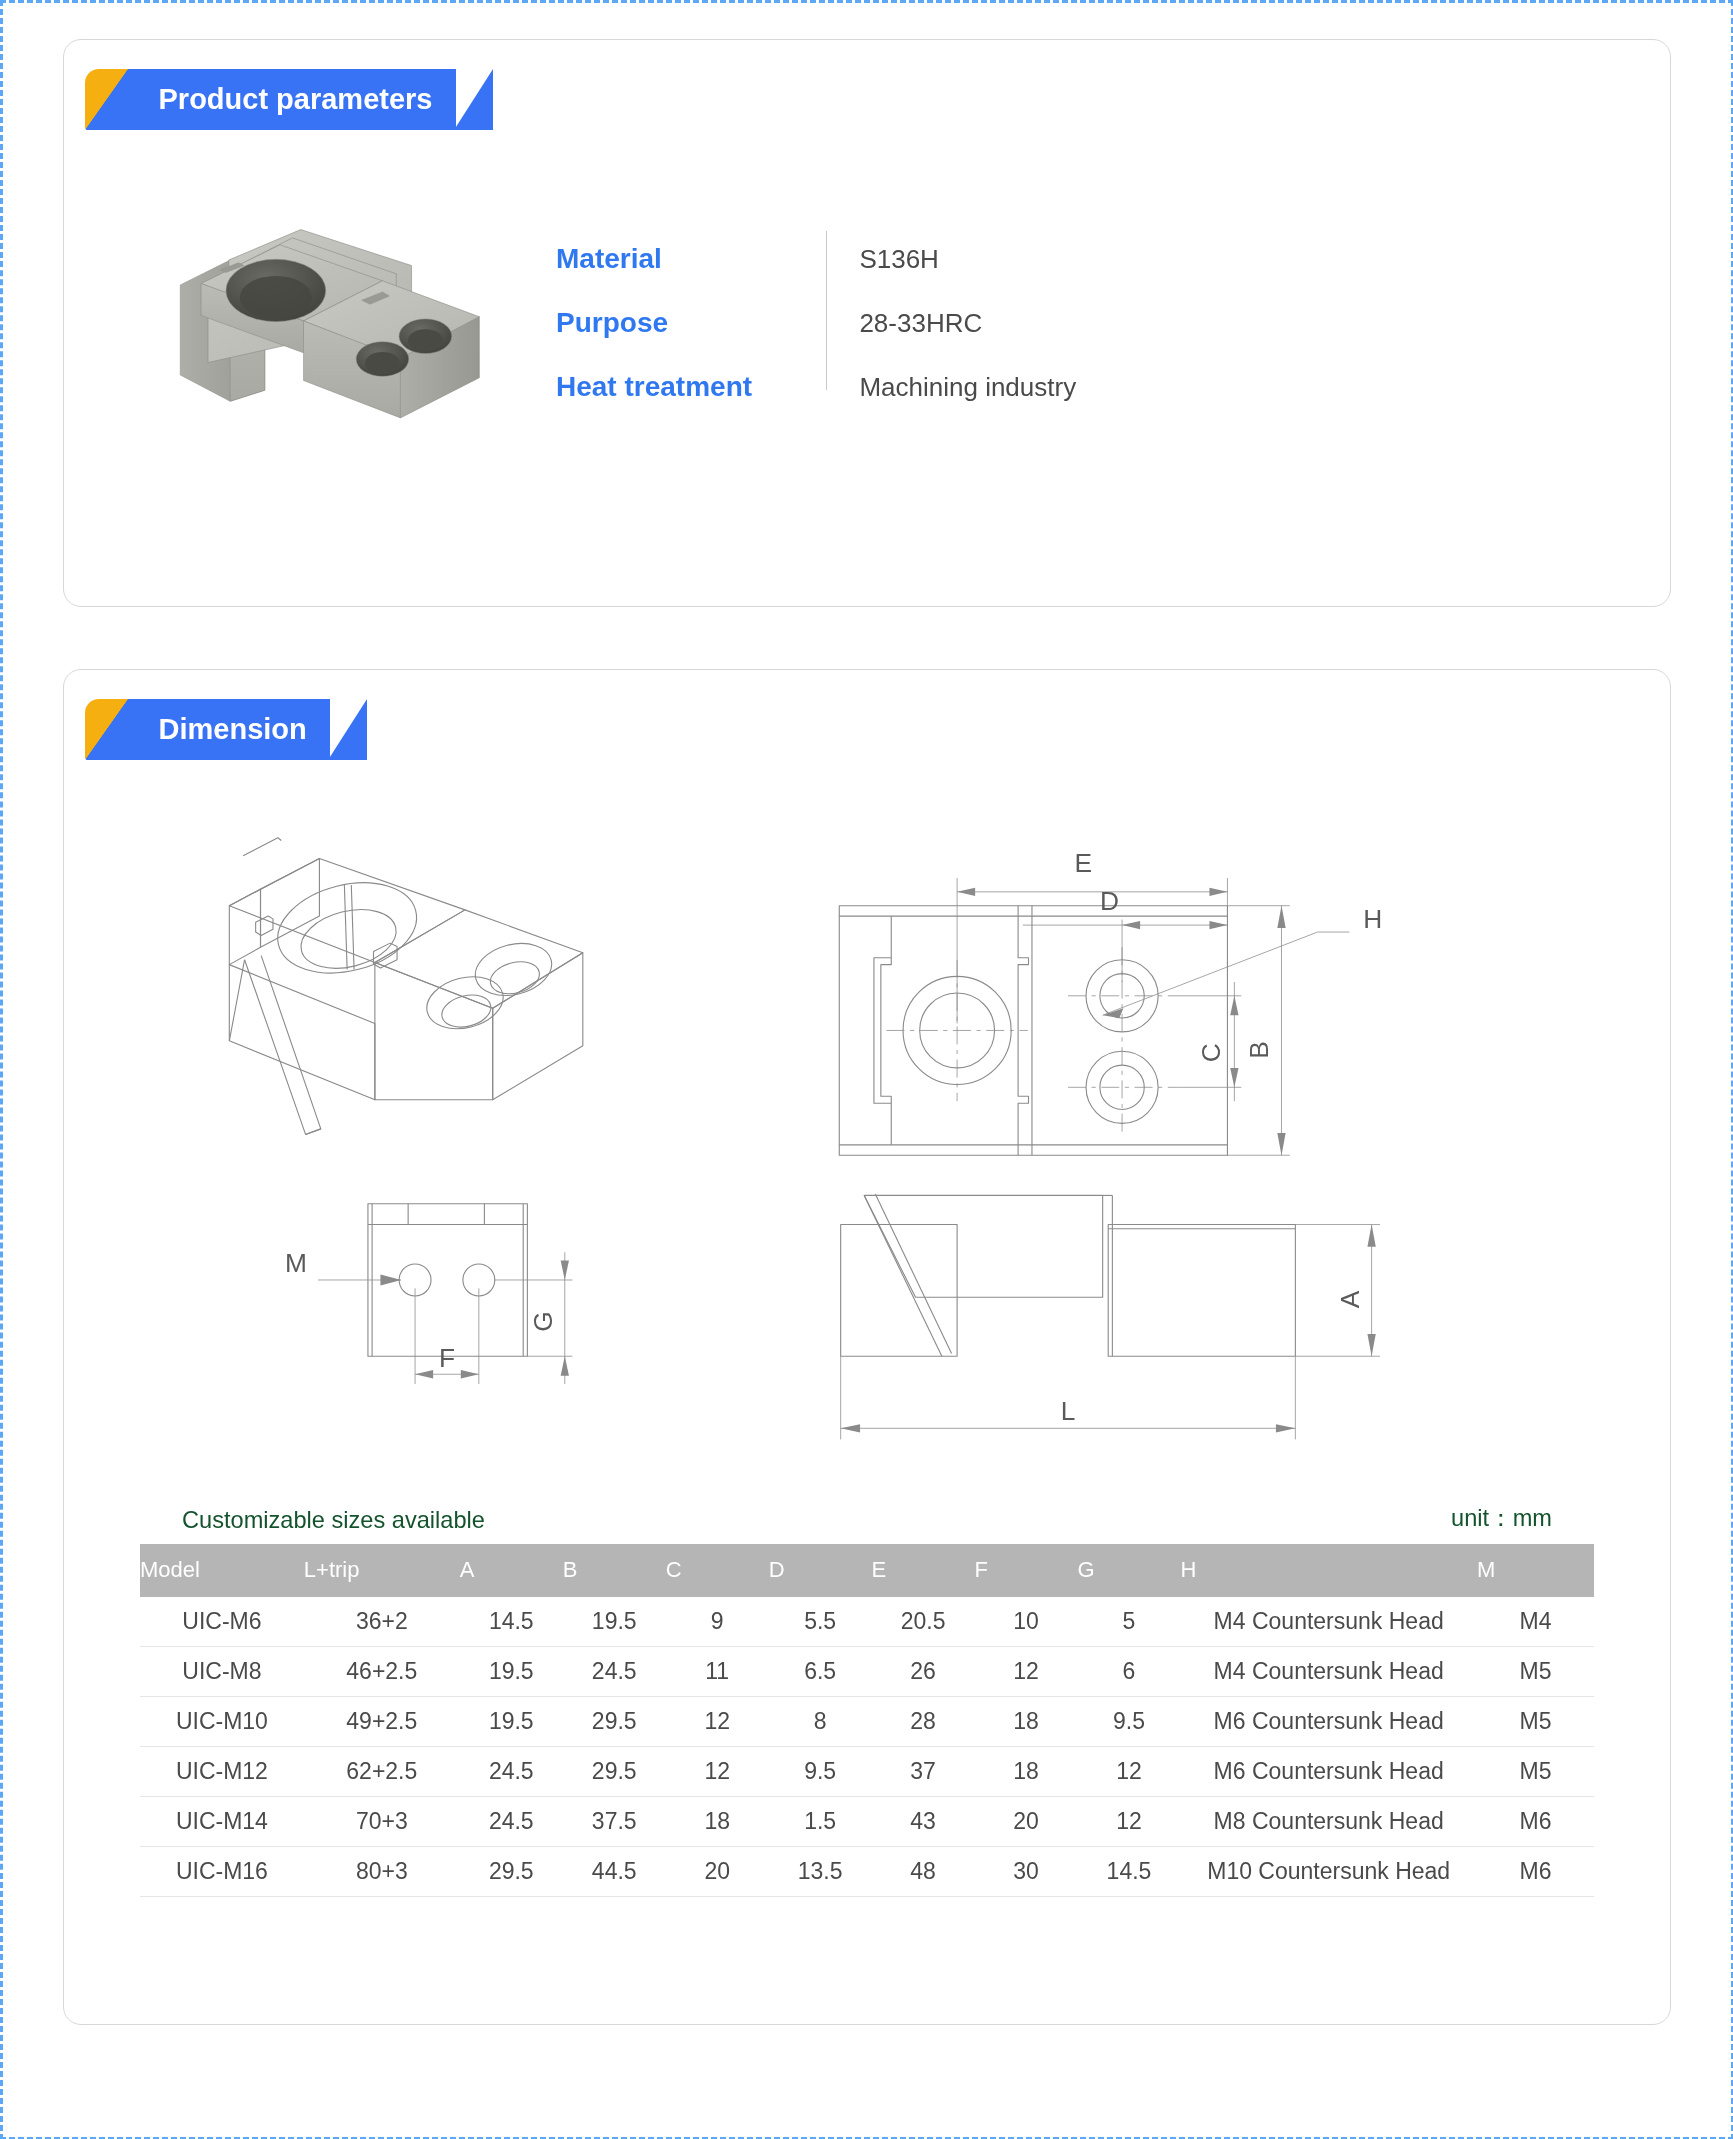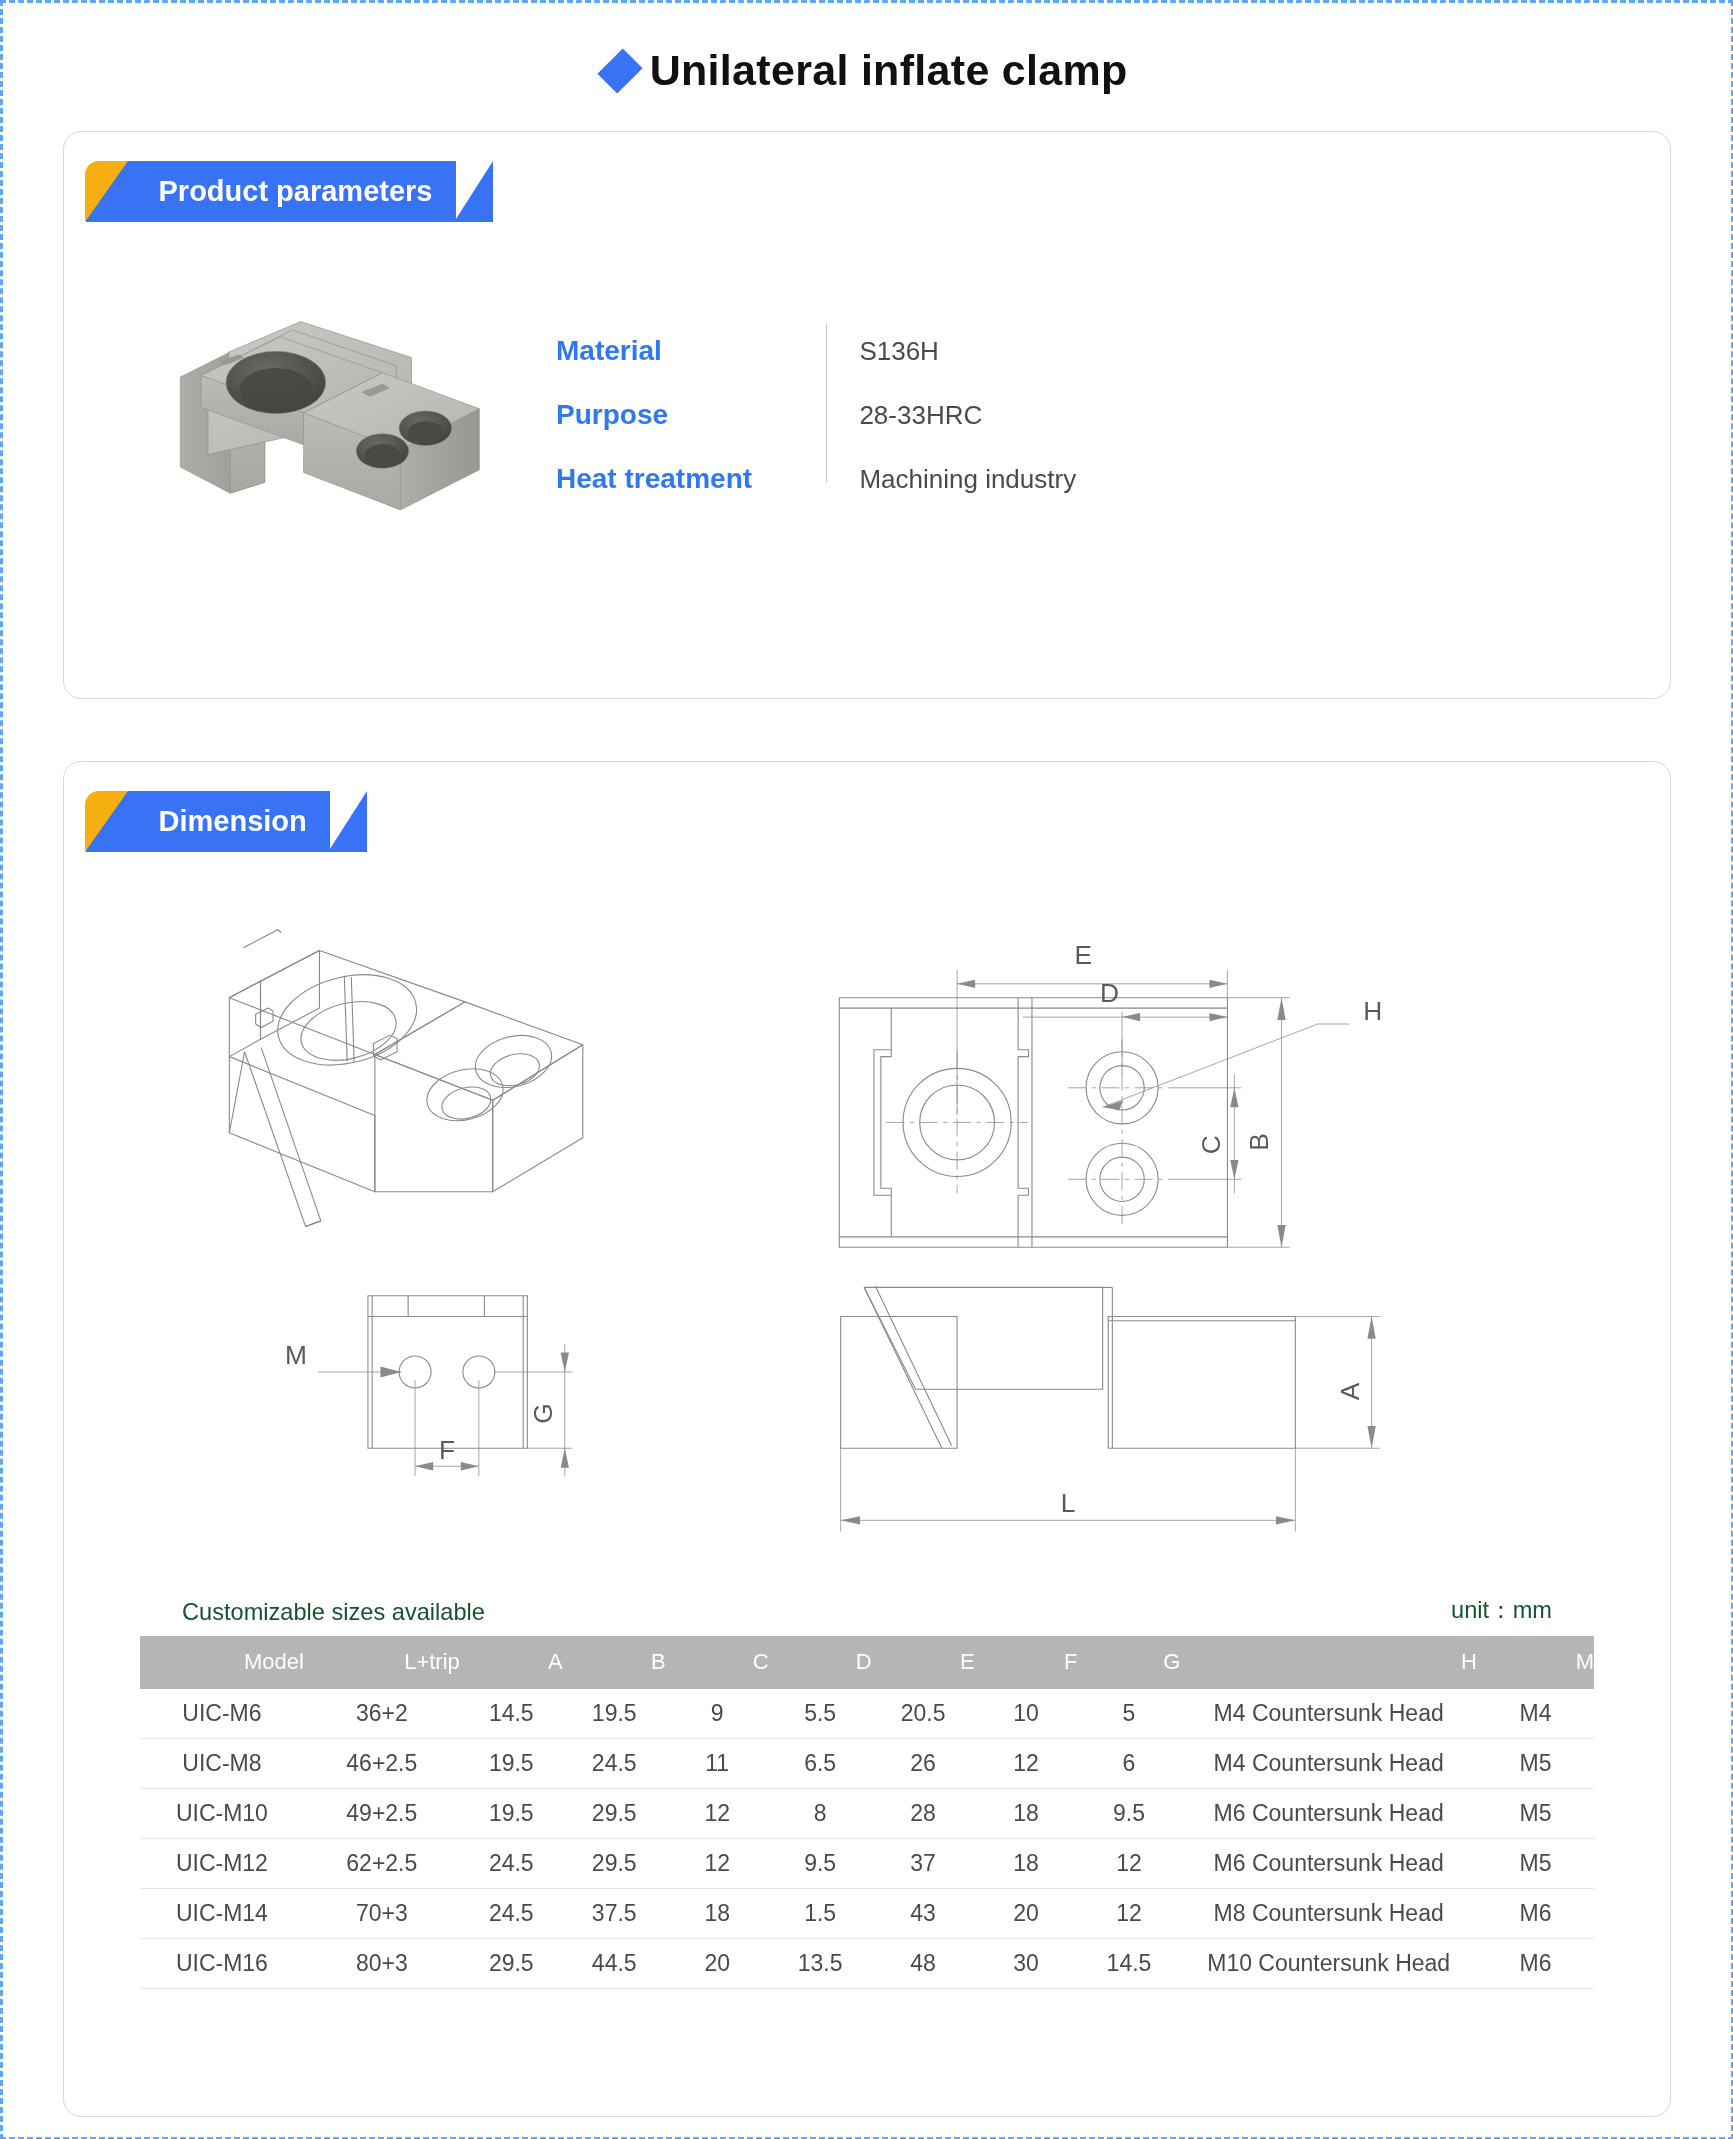--- a/index.html
+++ b/index.html
@@ -150,21 +150,21 @@
     width: 100%;
     border-collapse: collapse;
     table-layout: fixed;
   }
   table.dims thead th {
     background: #b5b5b5;
     color: #ffffff;
     font-size: 22px;
     font-weight: normal;
     height: 53px;
-    text-align: right;
+    text-align: left;
     vertical-align: middle;
   }
   table.dims tbody td {
     font-size: 23px;
     color: #4a4a4a;
     height: 50px;
     text-align: center;
     vertical-align: middle;
     border-bottom: 1.4px solid #e6e6e6;
   }
@@ -172,24 +172,20 @@
   .col-ltrip { width: 10%; }
   .col-s     { width: 6.6%; }
   .col-h     { width: 19%; }
   .col-m     { width: 7.5%; }
 </style>
 </head>
 <body>
 
 <div class="page">
 
-  <div class="title-bar">
-    <span class="diamond"></span>
-    <span class="title-text">Unilateral inflate clamp</span>
-  </div>
 
   <div class="card" id="card-params">
 
     <div class="banner">
       <div class="banner-cap"></div>
       <div class="banner-body">
         <span class="banner-label">Product parameters</span>
       </div>
     </div>
 

